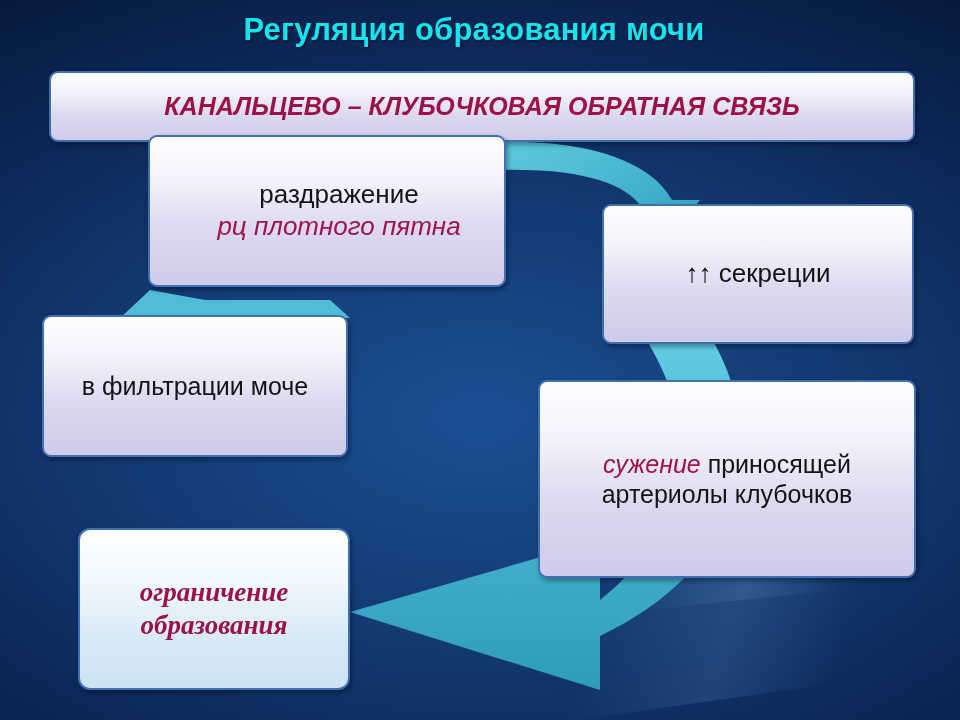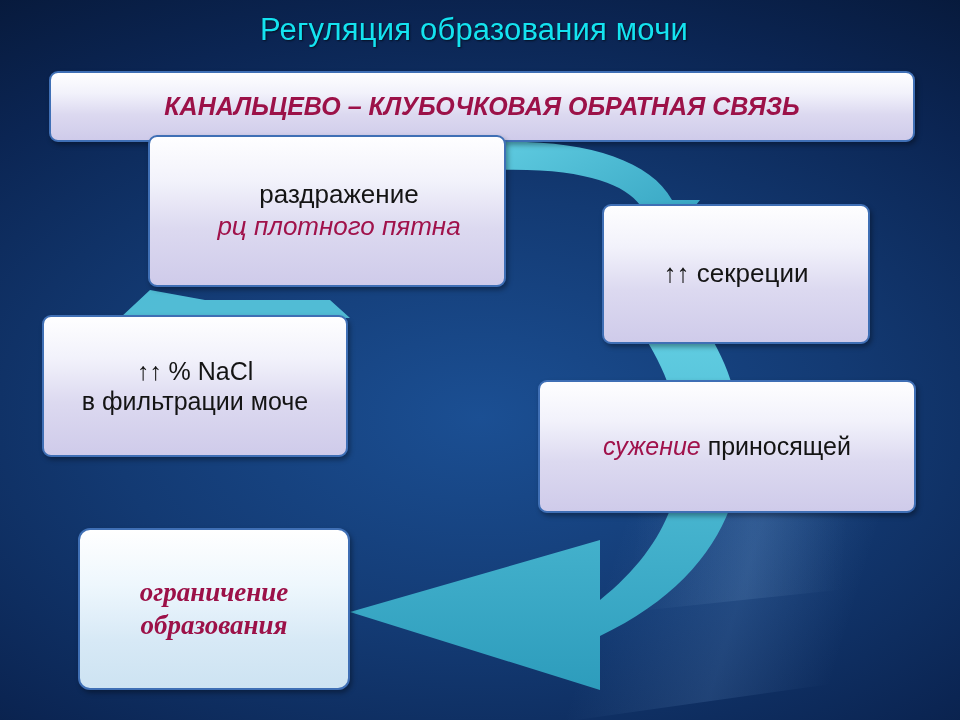--- a/index.html
+++ b/index.html
@@ -40,21 +40,21 @@
   }
 
   .title {
     position: absolute;
     top: 12px;
     left: 0;
     width: 948px;
     text-align: center;
     color: #14e3f0;
     font-size: 31px;
-    font-weight: normal;
+    font-weight: bold;
     letter-spacing: 0.2px;
     text-shadow: 1px 1px 2px rgba(0,0,0,0.6);
   }
 
   .box {
     position: absolute;
     box-sizing: border-box;
     border: 2px solid #3f6fb5;
     border-radius: 9px;
     background: linear-gradient(180deg, #fefeff 0%, #f2f2fb 30%, #dcd9f0 62%, #cfcbea 100%);
@@ -79,29 +79,29 @@
     font-style: italic;
     font-weight: bold;
     color: #9c1148;
   }
   #box-razdrazhenie {
     left: 148px; top: 135px; width: 358px; height: 152px;
     font-size: 26px;
     padding-left: 24px;
   }
   #box-adenosine {
-    left: 602px; top: 204px; width: 268px; height: 140px;
+    left: 602px; top: 204px; width: 312px; height: 140px;
     font-size: 26px;
   }
   #box-nacl {
     left: 42px; top: 315px; width: 306px; height: 142px;
     font-size: 25px;
   }
   #box-suzhenie {
-    left: 538px; top: 380px; width: 378px; height: 133px;
+    left: 538px; top: 380px; width: 378px; height: 198px;
     font-size: 25px;
   }
   #box-ogranichenie {
     left: 78px; top: 528px; width: 272px; height: 162px;
     font-size: 27px;
     font-weight: bold;
     font-style: italic;
     color: #9c1148;
     border-radius: 12px;
     background: linear-gradient(180deg, #ffffff 0%, #eef7fd 35%, #d7e9f6 70%, #cde3f2 100%);
@@ -157,25 +157,25 @@
   <div class="box" id="box-razdrazhenie">
     <span class="ln dark">раздражение</span>
     <span class="ln crimson italic">рц плотного пятна</span>
   </div>
 
   <div class="box" id="box-adenosine">
     <span class="ln dark">↑↑ секреции</span>
   </div>
 
   <div class="box" id="box-nacl">
-    <span class="ln dark">↑↑ % NaCl</span>
     <span class="ln dark">в фильтрации моче</span>
   </div>
 
   <div class="box" id="box-suzhenie">
     <span class="ln"><span class="crimson italic">сужение</span><span class="dark"> приносящей</span></span>
+    <span class="ln dark">артериолы клубочков</span>
   </div>
 
   <div class="box" id="box-ogranichenie">
     <span class="ln">ограничение</span>
     <span class="ln">образования</span>
   </div>
 </div>
 
 </body></html>

